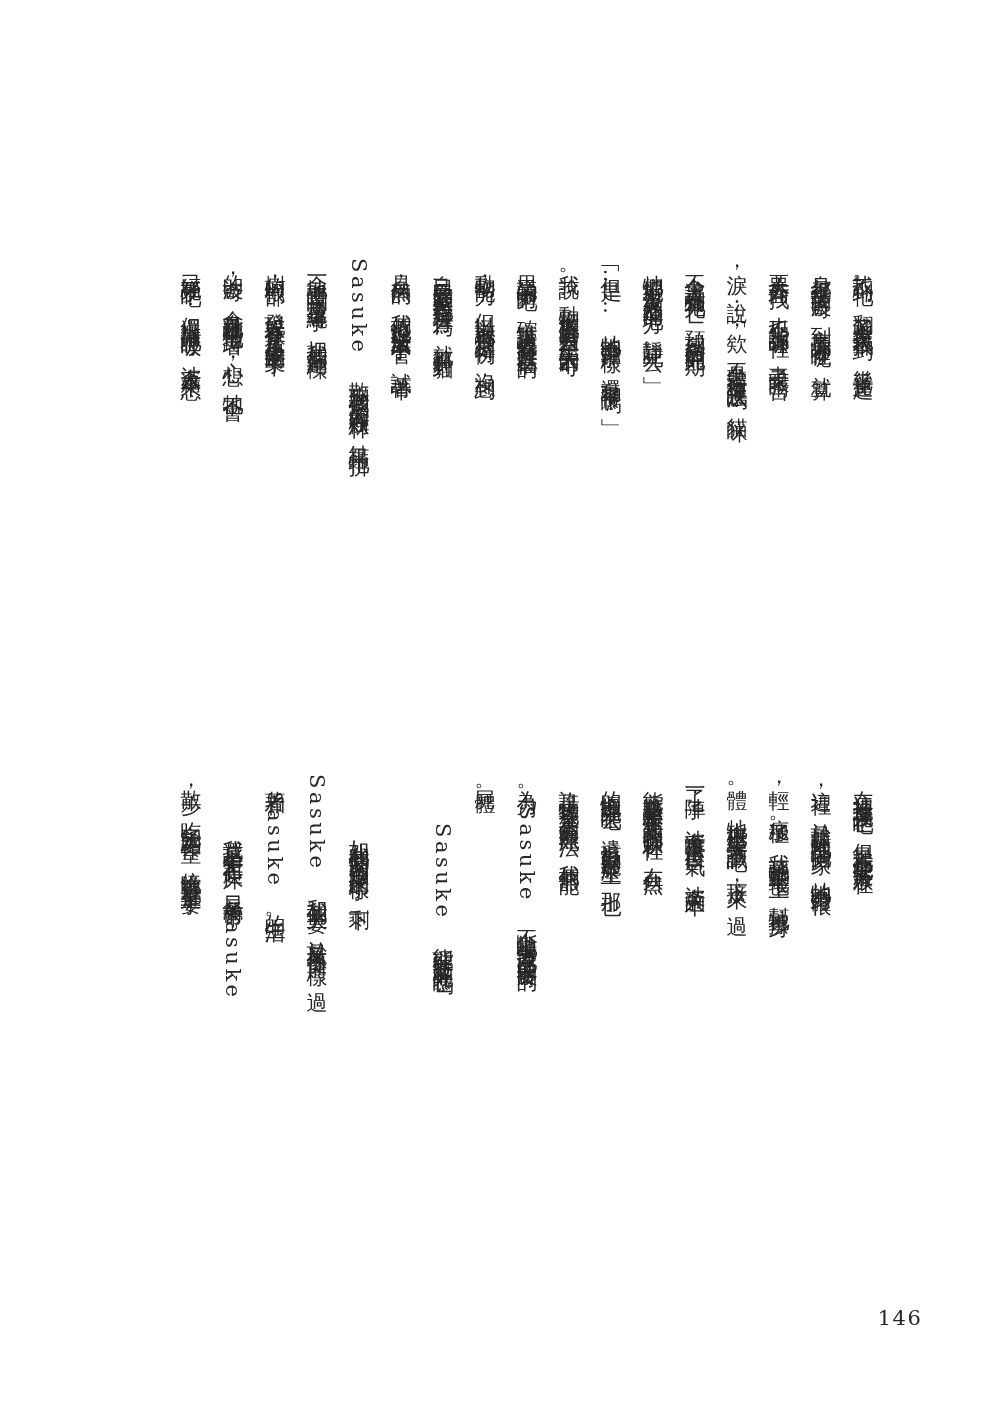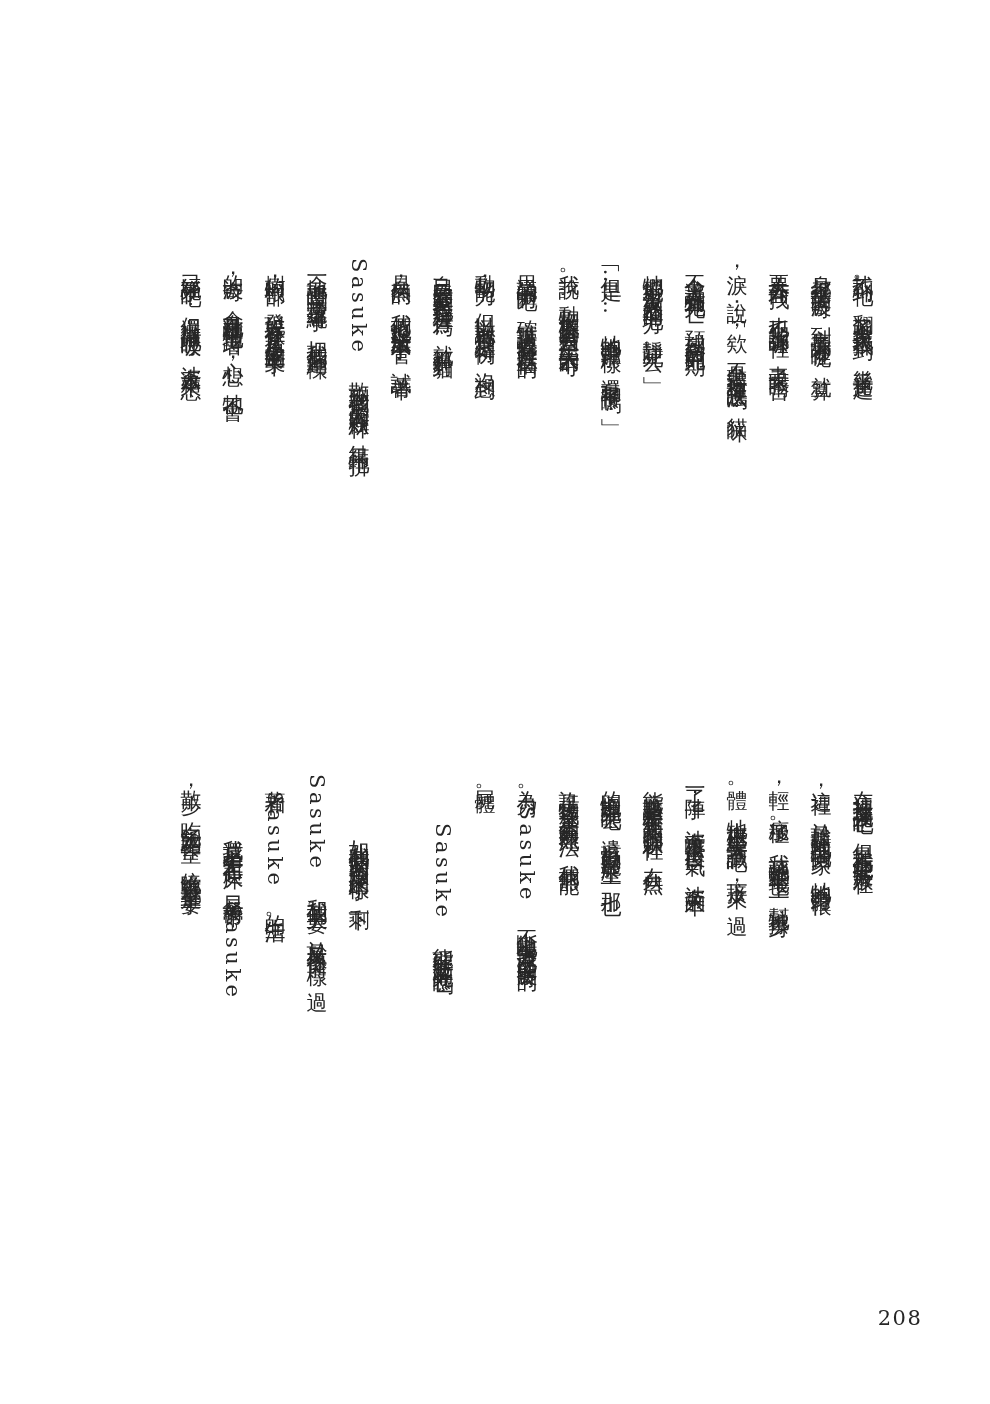--- a/index.html
+++ b/index.html
@@ -82,14 +82,14 @@
       <div class="tcol">屍體。</div>
       <div class="tcol">　　Sasuke 能理解波奇的死亡嗎？</div>
       <div class="tcol">　</div>
       <div class="tcol">　　如此我們家又回到原來的樣子，剩下</div>
       <div class="tcol">Sasuke 和我們夫妻。於是又像從前一樣，過</div>
       <div class="tcol">著和 Sasuke 的生活。</div>
       <div class="tcol">　　我還是中午左右起床，早餐前帶 Sasuke</div>
       <div class="tcol">散步，吃完飯到工作室，傍晚幾乎都是妻子</div>
     </div>
 
-  <div class="pagenum">208</div>
+  <div class="pagenum">146</div>
 </div>
 
 </body></html>

